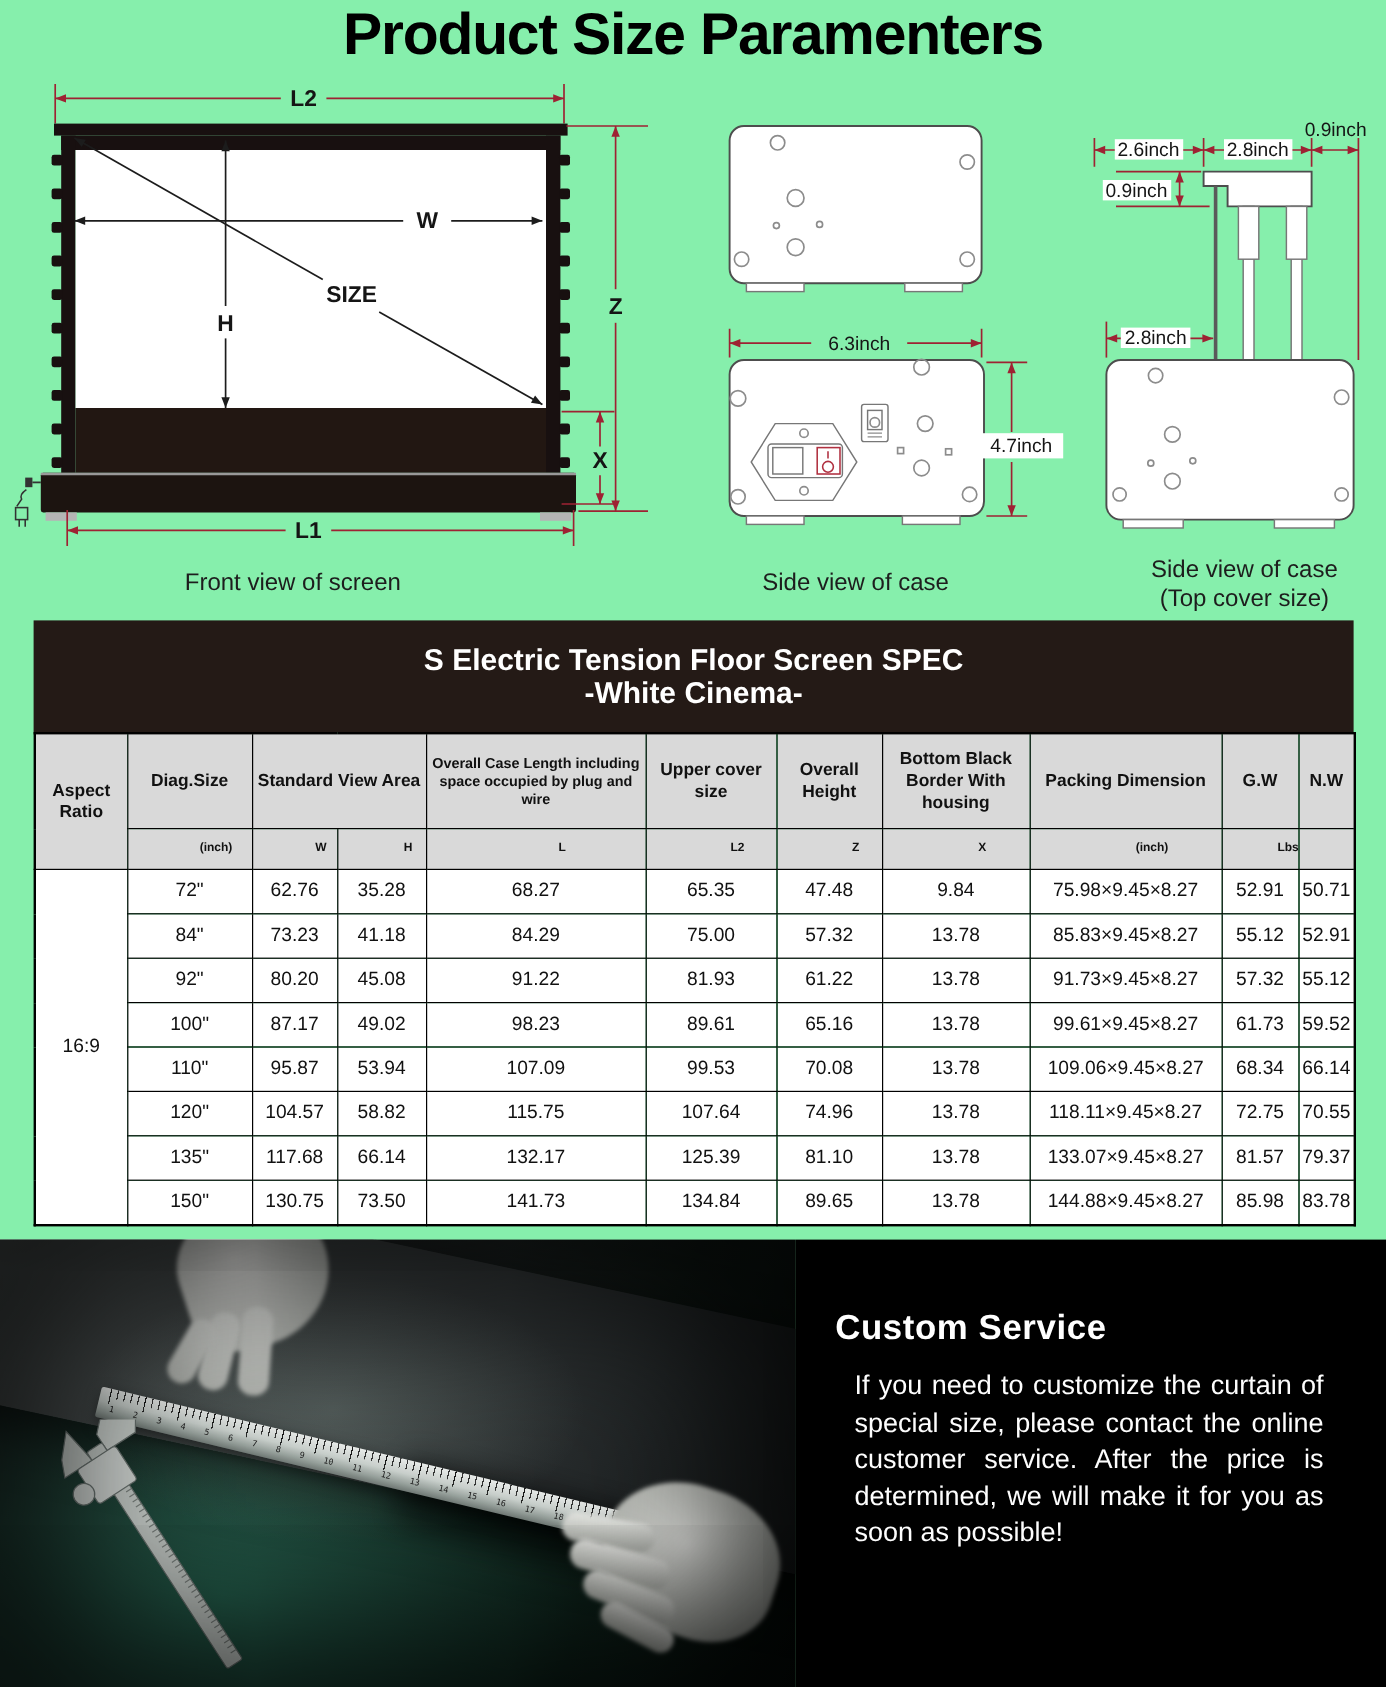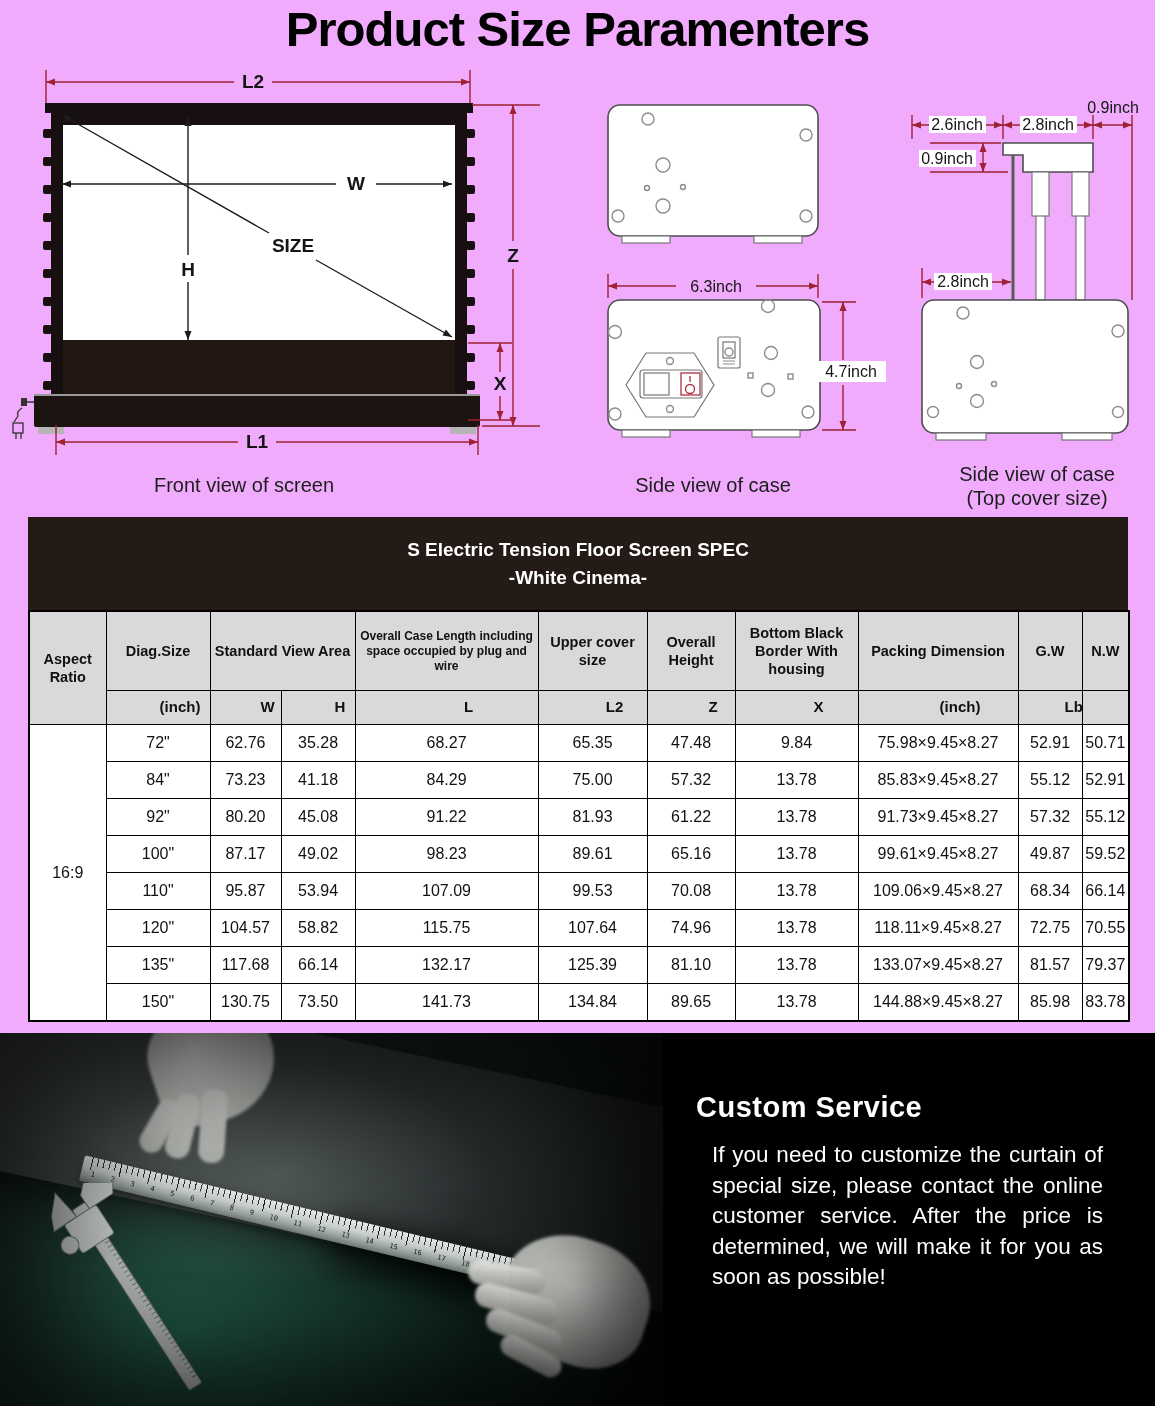--- a/index.html
+++ b/index.html
@@ -1,43 +1,43 @@
 <!DOCTYPE html>
 <html><head>
 <meta charset="utf-8">
 <style>
   html,body{margin:0;padding:0;background:#fff;}
-  .page{position:relative;width:1155px;height:1406px;background:#f0abfc;overflow:hidden;
+  .page{position:relative;width:1155px;height:1406px;background:#86efac;overflow:hidden;
         font-family:"Liberation Sans",sans-serif;color:#111;}
   
   .main-title{position:absolute;left:0;top:0;width:100%;height:55px;line-height:58px;
       text-align:center;font-size:49px;font-weight:800;letter-spacing:-1px;color:#000;}
   
   .diagrams{position:absolute;left:0;top:55px;}
   .kl{stroke:#1c1c1c;stroke-width:1.4;fill:none;}
   .rl{stroke:#9e2233;stroke-width:1.4;fill:none;}
   .gl{stroke:#4d4d4d;stroke-width:1.6;fill:#fff;}
   .gt{stroke:#777;stroke-width:1.2;fill:#fff;}
   .c{stroke:#8c8c8c;stroke-width:1.4;fill:none;}
   .red{stroke:#b03040;stroke-width:1.3;fill:none;}
   text.dtx{font-family:"Liberation Sans",sans-serif;font-size:16px;fill:#151515;}
   text.big{font-family:"Liberation Sans",sans-serif;font-size:19px;font-weight:600;fill:#151515;}
   text.cap{font-family:"Liberation Sans",sans-serif;font-size:20px;font-weight:500;fill:#1d1d1d;}
   
   .spec{position:absolute;left:28px;top:517px;width:1100px;}
   .band{height:93px;background:#241a16;color:#fff;display:flex;flex-direction:column;
         justify-content:center;align-items:center;gap:4px;}
-  .band div{font-size:19px;font-weight:600;line-height:24px;}
+  .band div{font-size:25px;font-weight:600;line-height:24px;}
   table.grid{width:1100px;border-collapse:collapse;table-layout:fixed;border:2px solid #000;}
   table.grid th,table.grid td{border:1px solid #000;text-align:center;vertical-align:middle;
         padding:0 2px;overflow:hidden;}
   table.grid th{background:#d9d9d9;font-size:14.5px;font-weight:600;line-height:1.25;}
   table.grid th.long{font-size:12px;}
   table.grid tr.h1 th{height:78px;}
-  table.grid tr.h2 th{height:33px;font-size:15px;padding-left:46px;}
+  table.grid tr.h2 th{height:33px;font-size:10px;padding-left:46px;}
   table.grid td{height:36px;font-size:16px;background:#fff;}
   
   .photo{position:absolute;left:0;top:1033px;width:663px;height:373px;overflow:hidden;
      background:
       radial-gradient(ellipse 540px 380px at 28% 80%, rgba(34,96,76,.9), rgba(12,40,30,.55) 55%, rgba(3,8,6,.15) 82%),
       linear-gradient(118deg,#3f4546 0%,#2b3031 38%,#131c18 68%,#050c09 100%);}
   .photo *{position:absolute;}
   .fabric{left:-40px;top:-75px;width:820px;height:200px;transform:rotate(12deg);
       transform-origin:0 0;background:linear-gradient(105deg,#515756,#3a3f40 45%,#212526 75%,#101313);
       box-shadow:0 15px 45px rgba(0,0,0,.6);}
@@ -358,21 +358,21 @@
           </tr>
           <tr>
             <td>100"</td>
             <td>87.17</td>
             <td>49.02</td>
             <td>98.23</td>
             <td>89.61</td>
             <td>65.16</td>
             <td>13.78</td>
             <td>99.61×9.45×8.27</td>
-            <td>49.87</td>
+            <td>61.73</td>
             <td>59.52</td>
           </tr>
           <tr>
             <td>110"</td>
             <td>95.87</td>
             <td>53.94</td>
             <td>107.09</td>
             <td>99.53</td>
             <td>70.08</td>
             <td>13.78</td>

